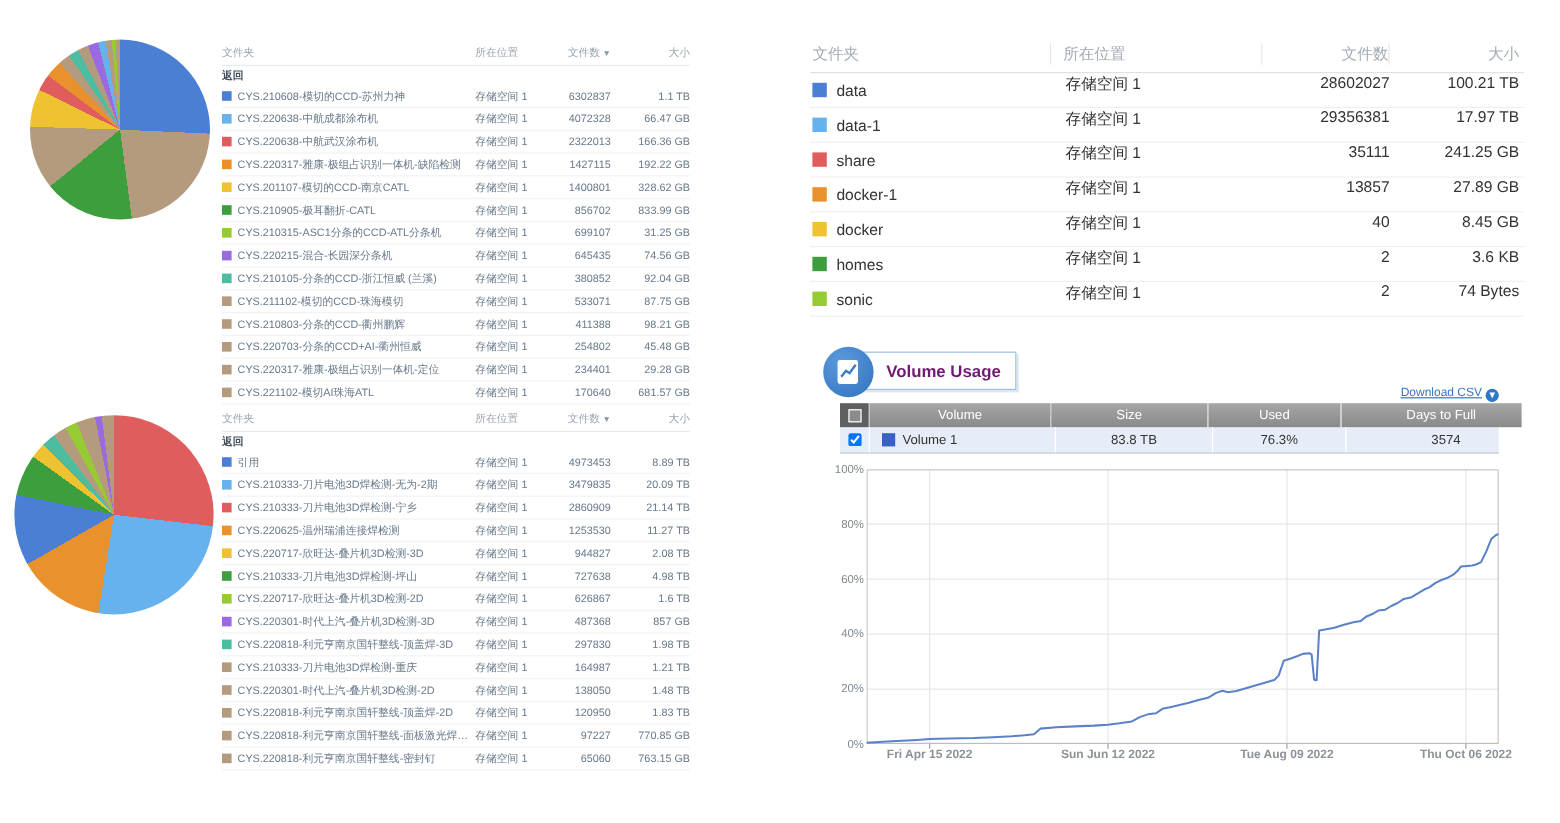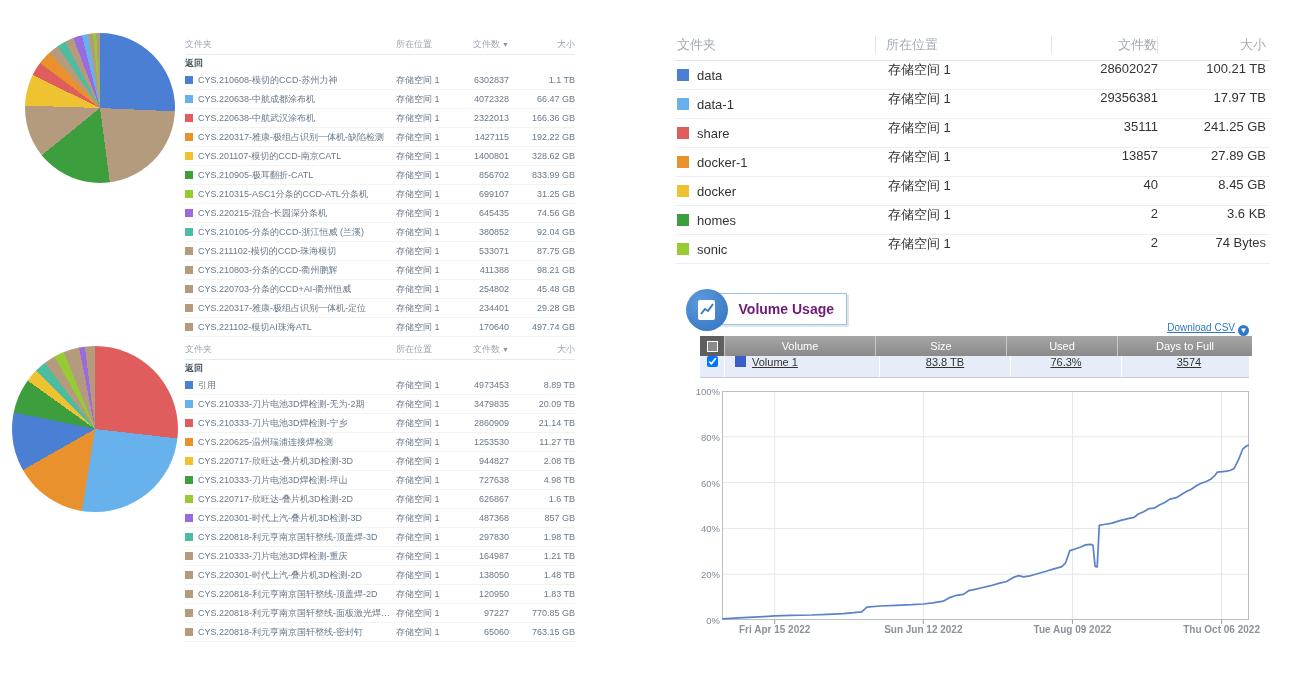--- a/index.html
+++ b/index.html
@@ -51,27 +51,27 @@
   .dl-link{color:#2f78c8;text-decoration:underline;cursor:pointer;}
   .dl-ic{display:inline-block;width:11px;height:11px;border-radius:50%;background:#2f78c8;
          color:#fff;font-size:8px;line-height:11px;text-align:center;vertical-align:-2px;margin-left:3px;}
 
   .vtable{position:absolute;left:700px;top:336px;width:549px;font-size:11px;color:#333;}
   .vhead{display:flex;height:20px;}
   .vhead .vh{background:linear-gradient(#a6a6a6,#8a8a8a);color:#fff;text-align:center;
              line-height:20px;border-left:1px solid #c9c9c9;}
   .vhead .vh:first-child{background:#5f5f5f;border-left:none;}
   .vrow{display:flex;height:21px;background:#e7edf8;border-bottom:1px solid #c7ccd4;}
-  .vrow .vc{display:flex;justify-content:center;border-left:1px solid #fff;text-decoration:underline;}
+  .vrow .vc{display:flex;align-items:center;justify-content:center;border-left:1px solid #fff;}
   .vrow .vc:first-child{border-left:none;}
   .cb-col{width:24px;flex:none;}
   .vol-col{width:150px;flex:none;}
   .size-col{width:130px;flex:none;}
   .used-col{width:110px;flex:none;}
-  .days-col{width:134px;flex:none;}
+  .days-col{width:134px;flex:none;padding-left:16px;}
   .vol-col.vc{justify-content:flex-start;padding-left:4px;}
   .hd-cb{display:inline-block;width:9px;height:9px;border:1px solid #fff;background:#8b8b8b;margin:5px auto 0;}
   .vrow input[type=checkbox]{width:11px;height:11px;margin:0;}
   .vchip{width:11px;height:11px;background:#3a5fc8;display:inline-block;margin:0 6px 0 6px;}
 
   
   #plot{position:absolute;left:722px;top:391px;}
   .ylab{position:absolute;width:34px;text-align:right;font-size:9.5px;color:#808a92;left:686px;}
   .xlab{position:absolute;font-size:10px;color:#8b9299;font-weight:bold;top:624px;transform:translateX(-50%);white-space:nowrap;}
 </style>
@@ -209,21 +209,21 @@
           <span class="c-files">234401</span>
           <span class="c-size">29.28 GB</span>
         </div>
         <div class="frow">
           <span class="c-name">
             <span class="chip" style="background: rgb(181, 155, 125);"></span>
             <span class="nm">CYS.221102-模切AI珠海ATL</span>
           </span>
           <span class="c-loc">存储空间 1</span>
           <span class="c-files">170640</span>
-          <span class="c-size">497.74 GB</span>
+          <span class="c-size">681.57 GB</span>
         </div>
       </div>
   </div>
 
   <div id="ft1" class="ftable">
     <div class="fhead">
       <span class="c-name">文件夹</span>
       <span class="c-loc">所在位置</span>
       <span class="c-files"><span>文件数</span><span class="sort-ic">▼</span></span>
       <span class="c-size">大小</span>

